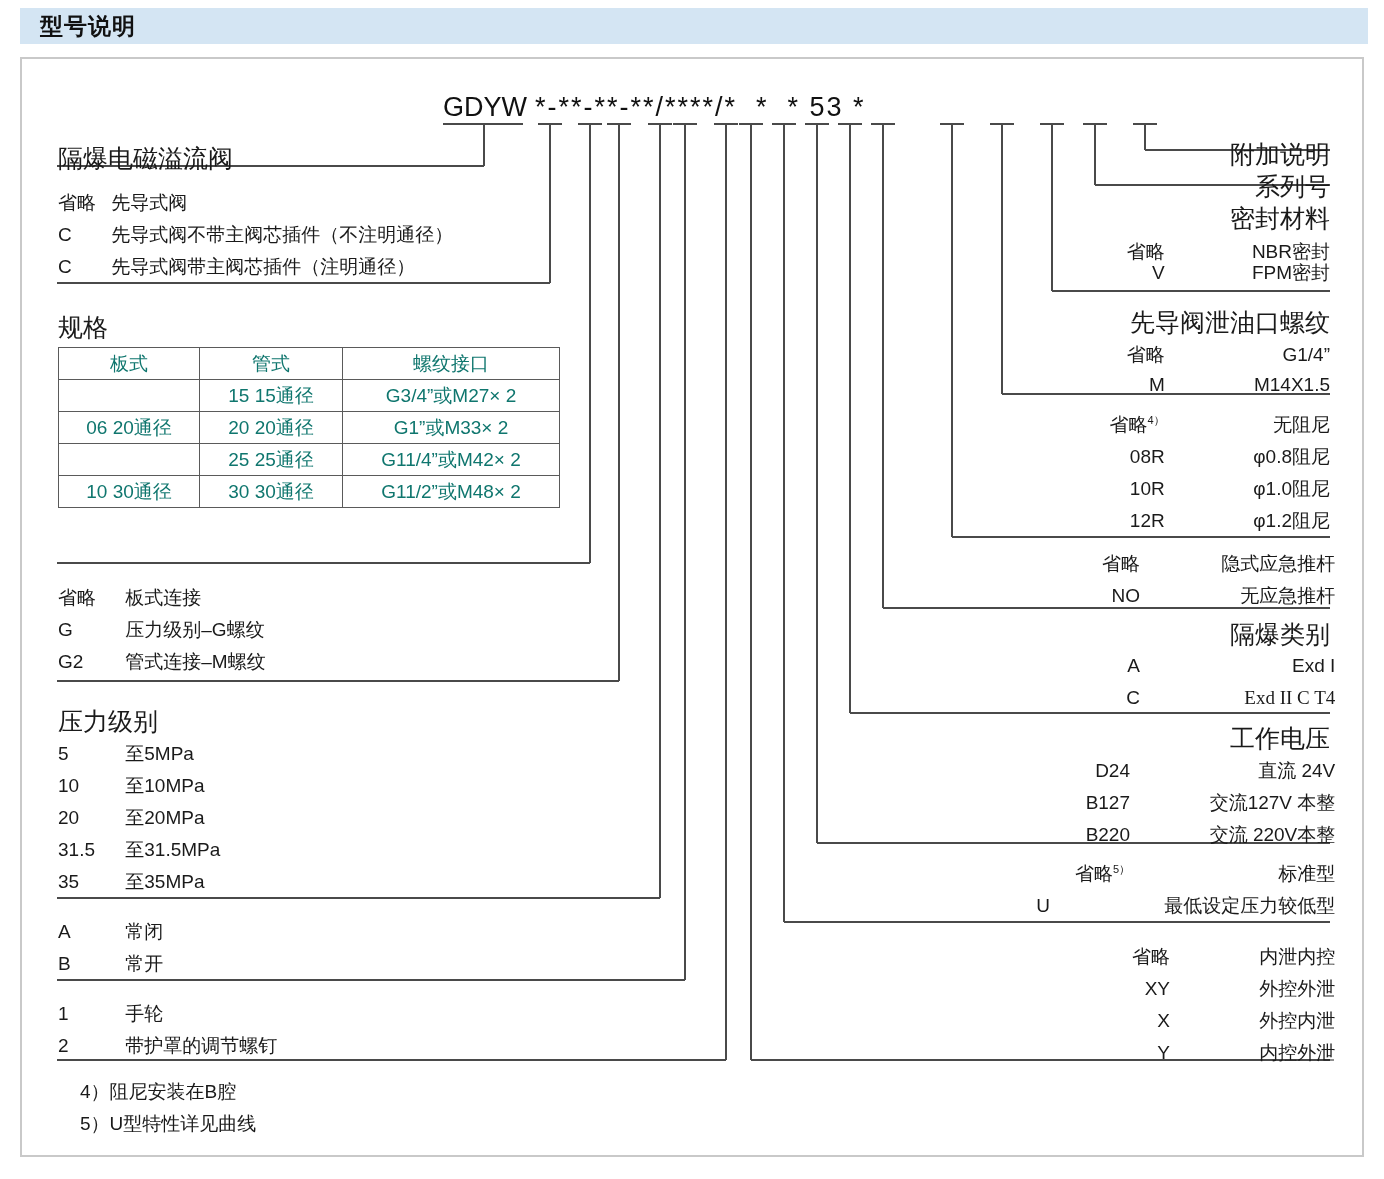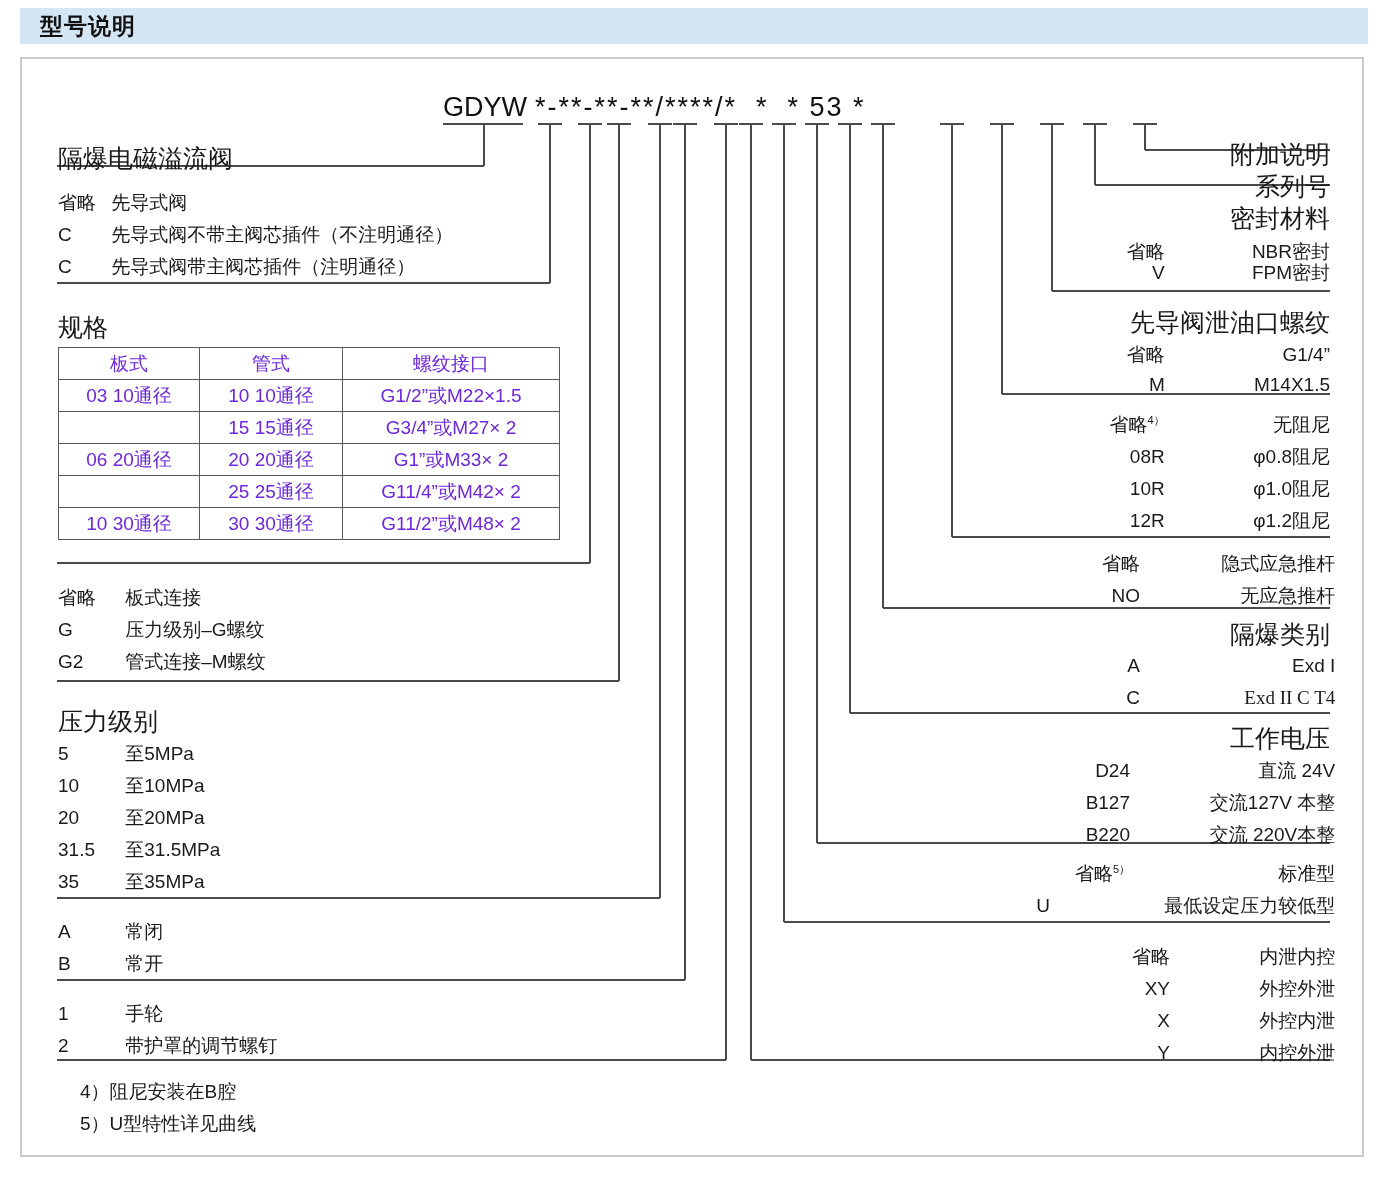--- a/index.html
+++ b/index.html
@@ -75,21 +75,21 @@
     left:58px; top:347px;
     border-collapse:collapse;
     font-size:19px;
   }
   #spec-table td,#spec-table th{
     border:1px solid #5a5a5a;
     height:31px;
     padding:0 6px;
     text-align:center;
     font-weight:normal;
-    color:#6d28d9;
+    color:#0f766e;
   }
   #spec-table .c1{width:128px;}
   #spec-table .c2{width:130px;}
   #spec-table .c3{width:204px;}
 
   .sup{font-size:11px;vertical-align:super;}
   .small-note{font-size:19px;}
 </style>
 </head>
 <body>
@@ -198,25 +198,20 @@
   <table id="spec-table">
     <thead>
       <tr>
         <th class="c1">板式</th>
         <th class="c2">管式</th>
         <th class="c3">螺纹接口</th>
       </tr>
     </thead>
     <tbody>
       <tr>
-        <td>03 10通径</td>
-        <td>10 10通径</td>
-        <td>G1/2”或M22×1.5</td>
-      </tr>
-      <tr>
         <td></td>
         <td>15 15通径</td>
         <td>G3/4”或M27× 2</td>
       </tr>
       <tr>
         <td>06 20通径</td>
         <td>20 20通径</td>
         <td>G1”或M33× 2</td>
       </tr>
       <tr>

